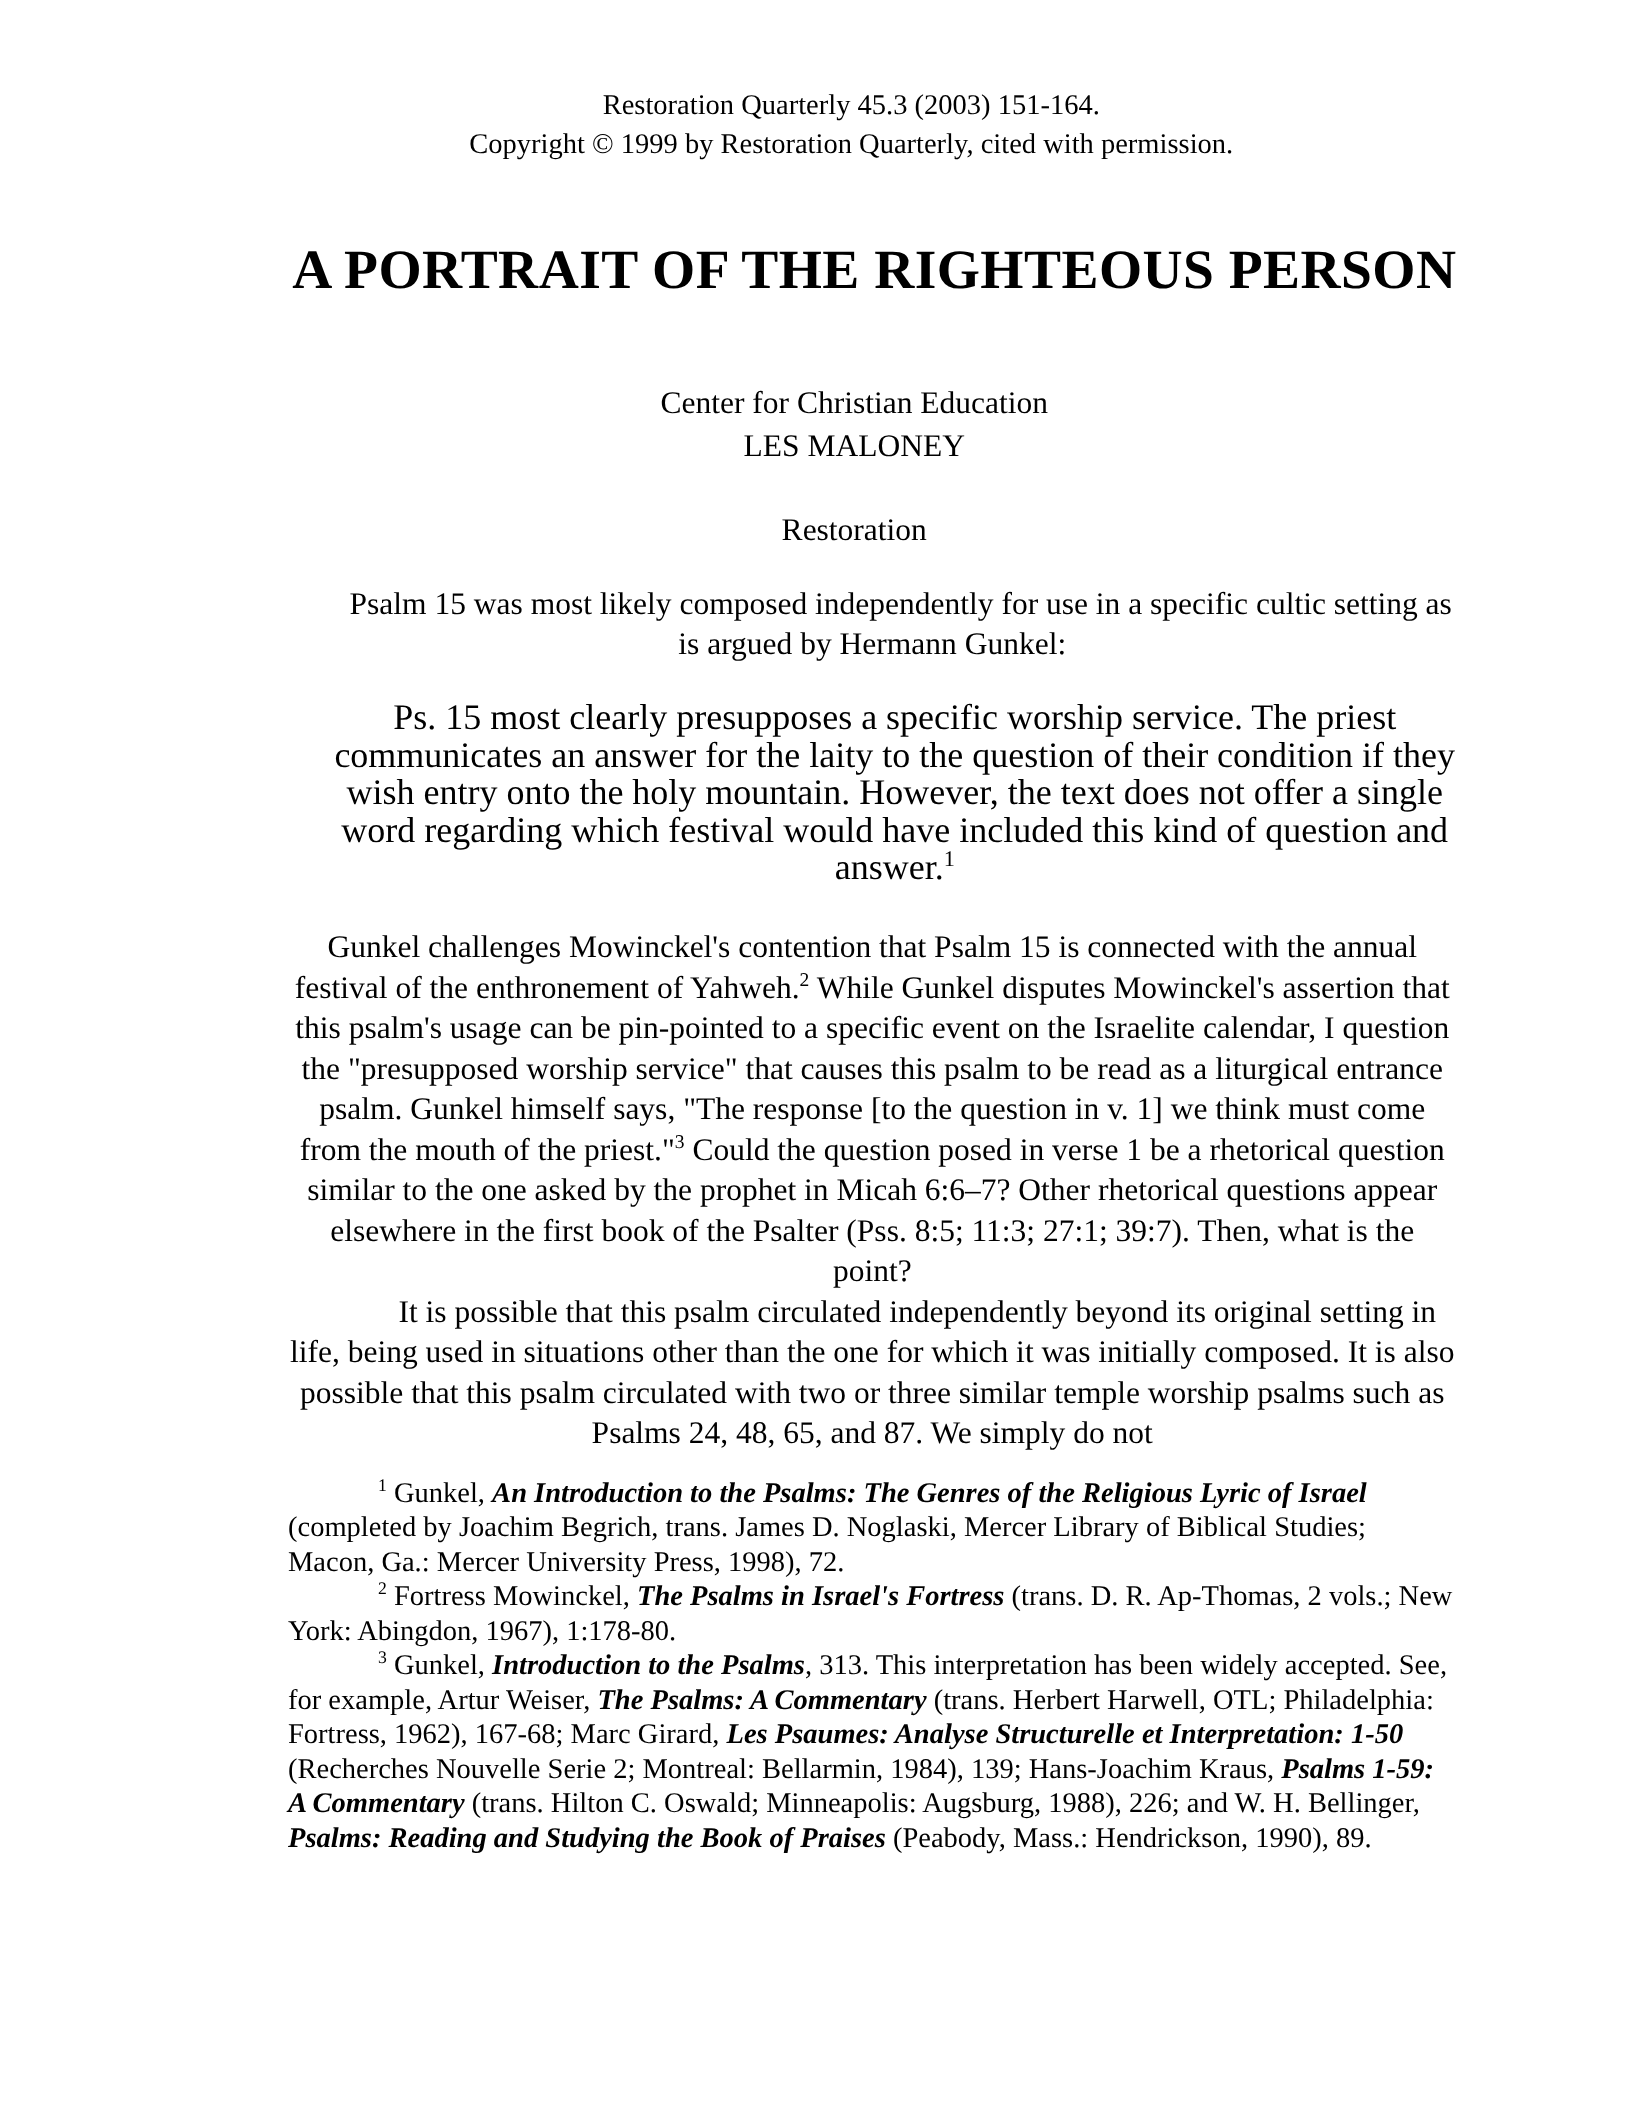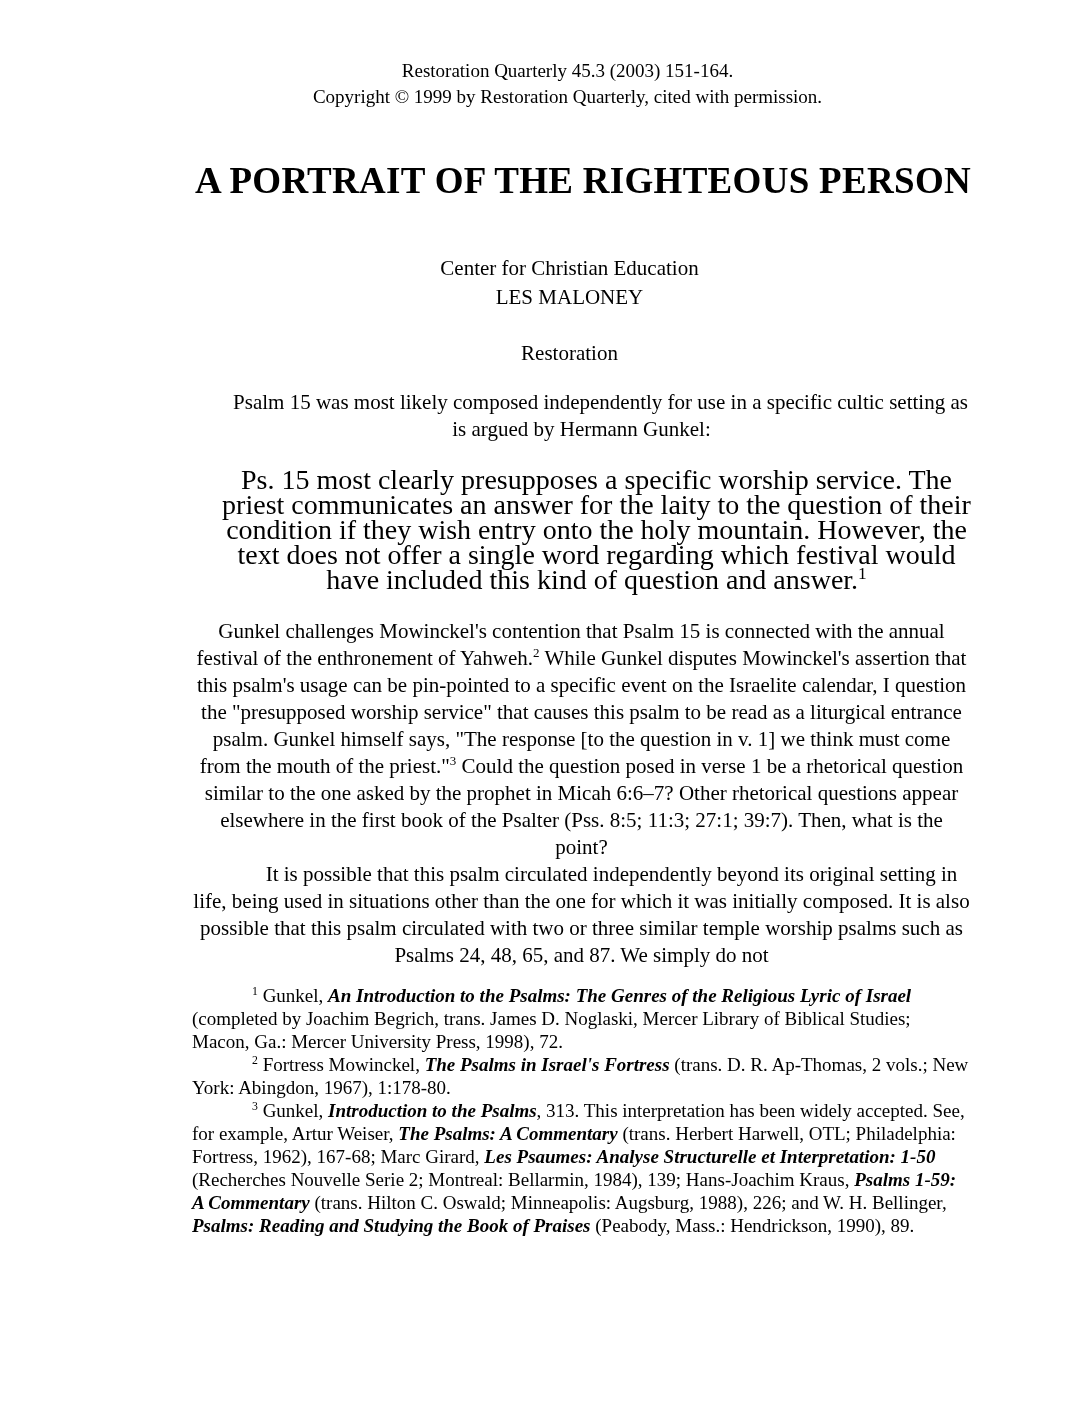--- a/index.html
+++ b/index.html
@@ -49,21 +49,21 @@
   }
   .body-blocks { margin-top: 22px; }
   .block {
     font-size: 21px;
     line-height: 27px;
     text-align: center;
   }
   .para-first { text-indent: 38px; }
   .blockquote {
     margin: 24px 0 26px 30px;
-    font-size: 28px;
+    font-size: 24px;
     line-height: 25px;
   }
   .para-indent { text-indent: 60px; }
   .footnotes {
     margin-top: 15px;
     font-size: 19px;
     line-height: 23px;
   }
   .footnote { text-indent: 60px; }
   sup.marker {

